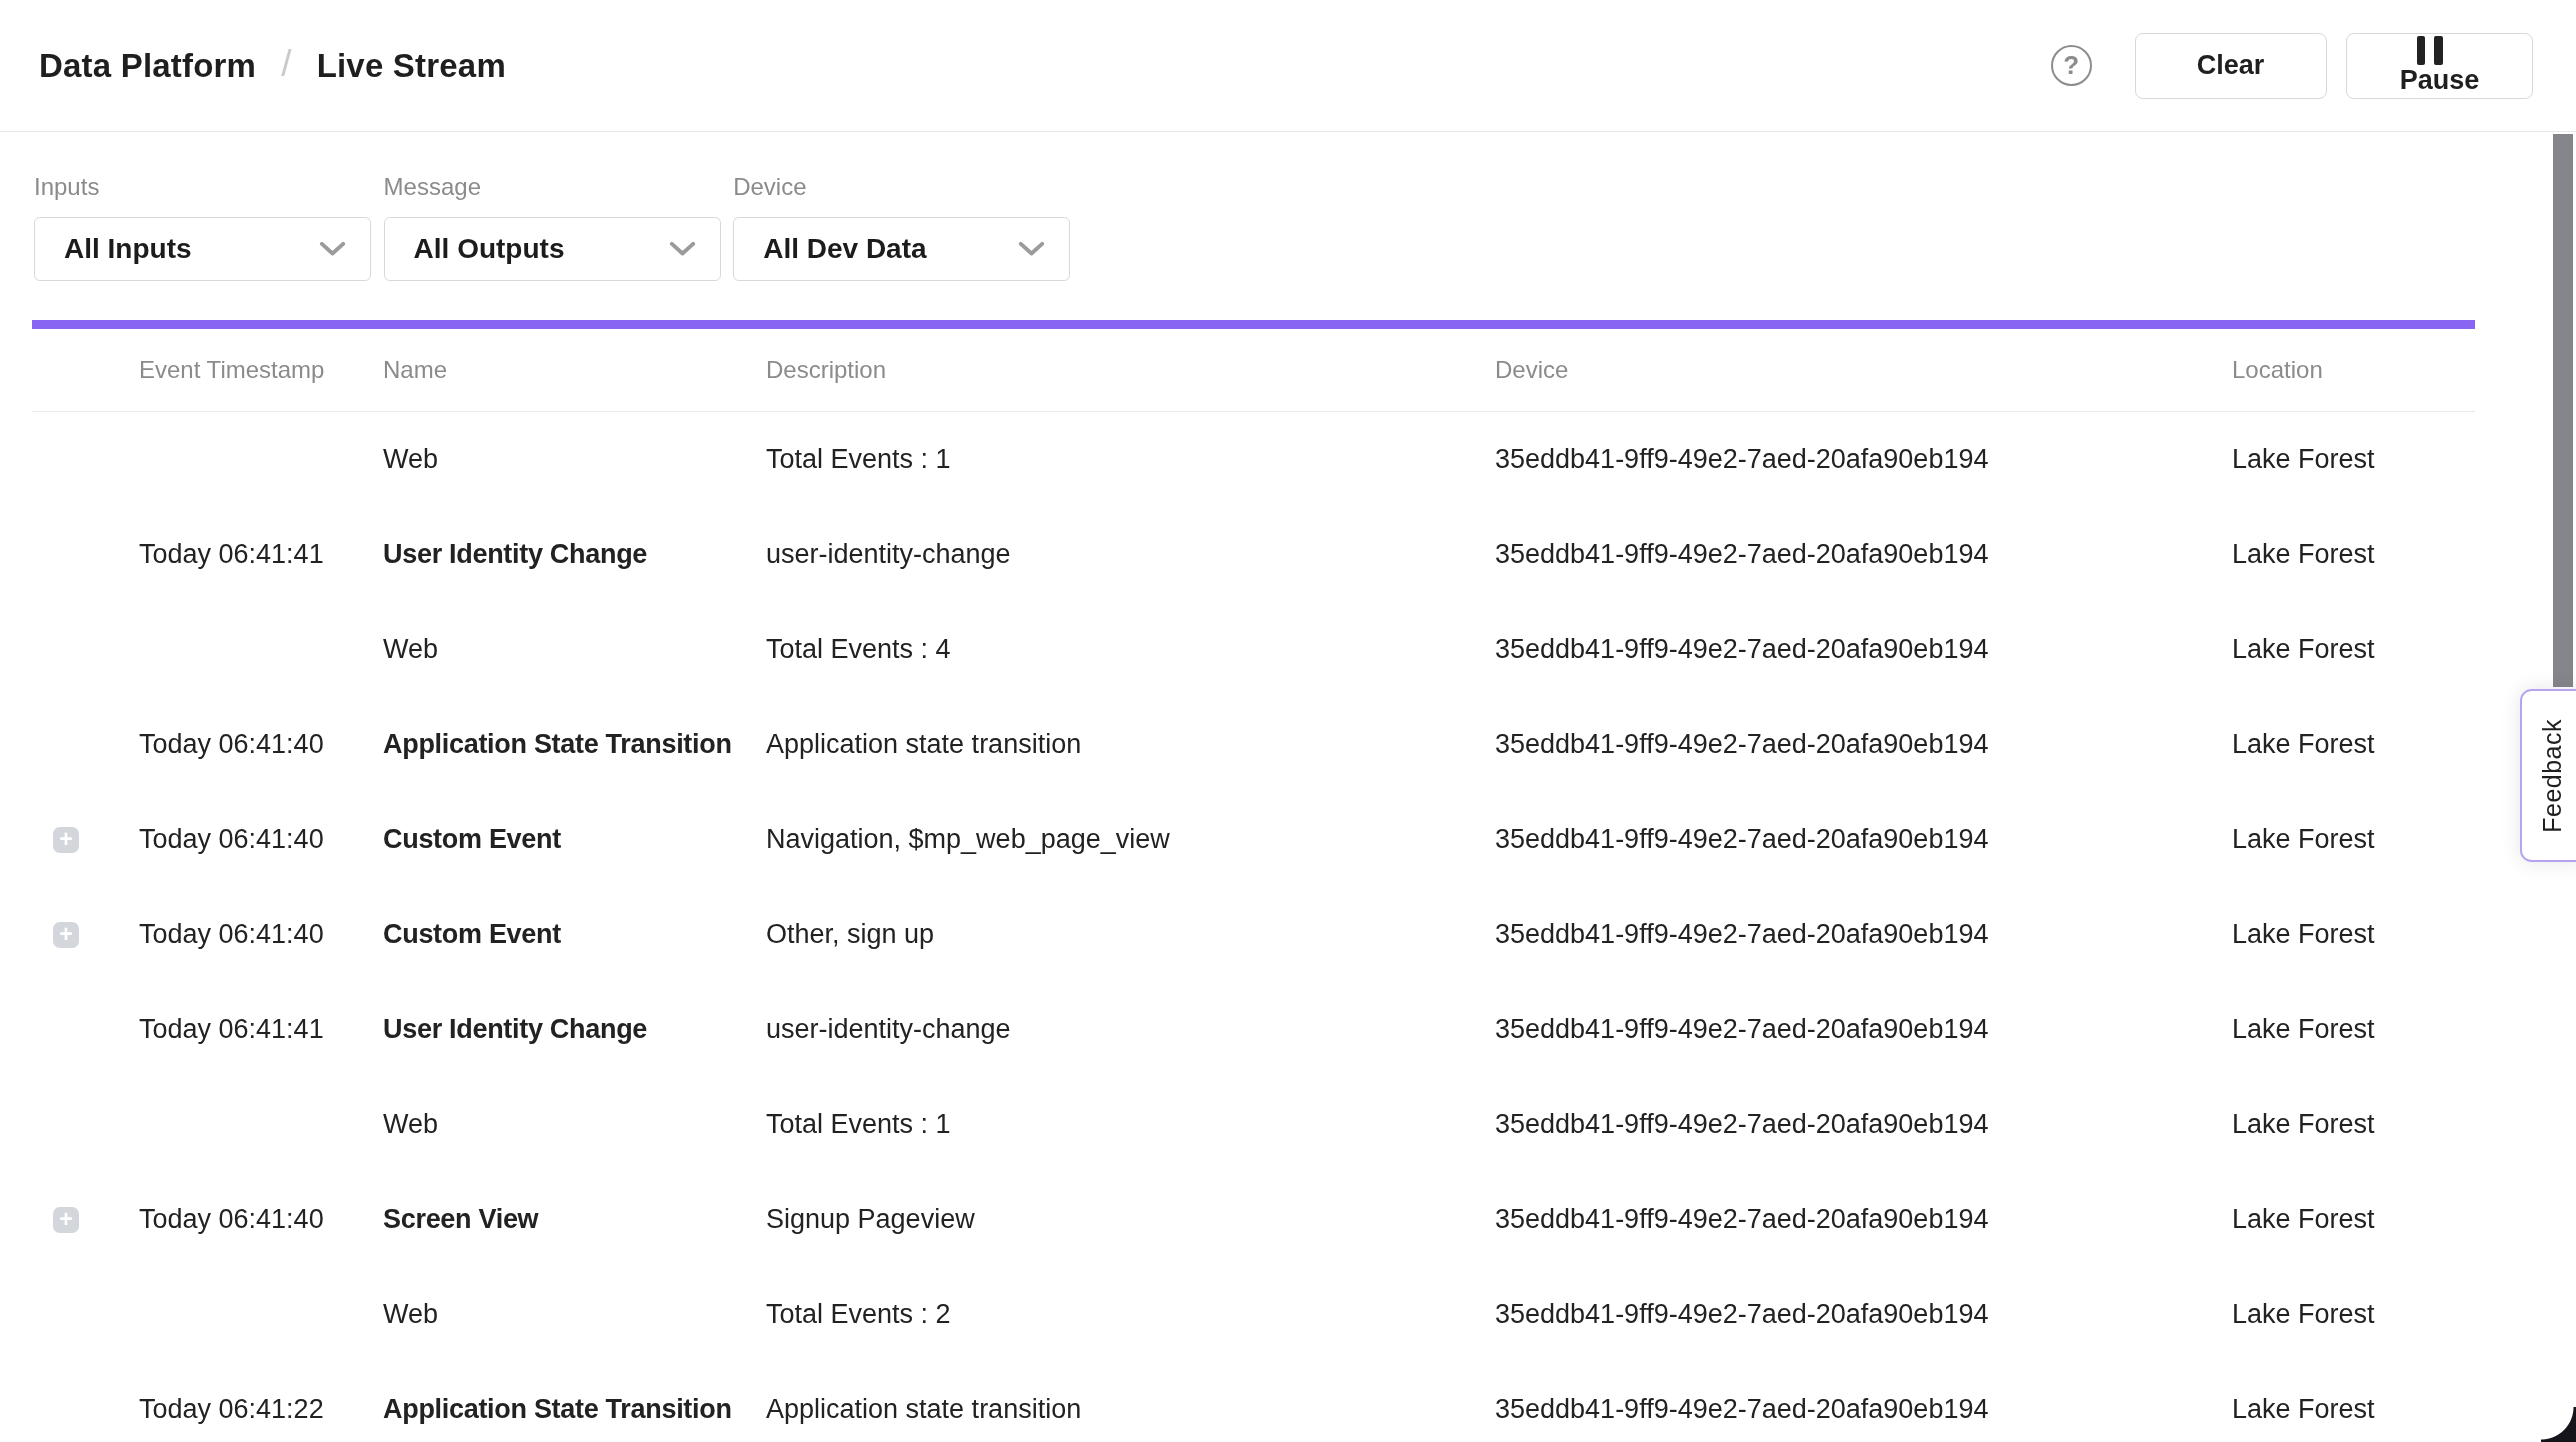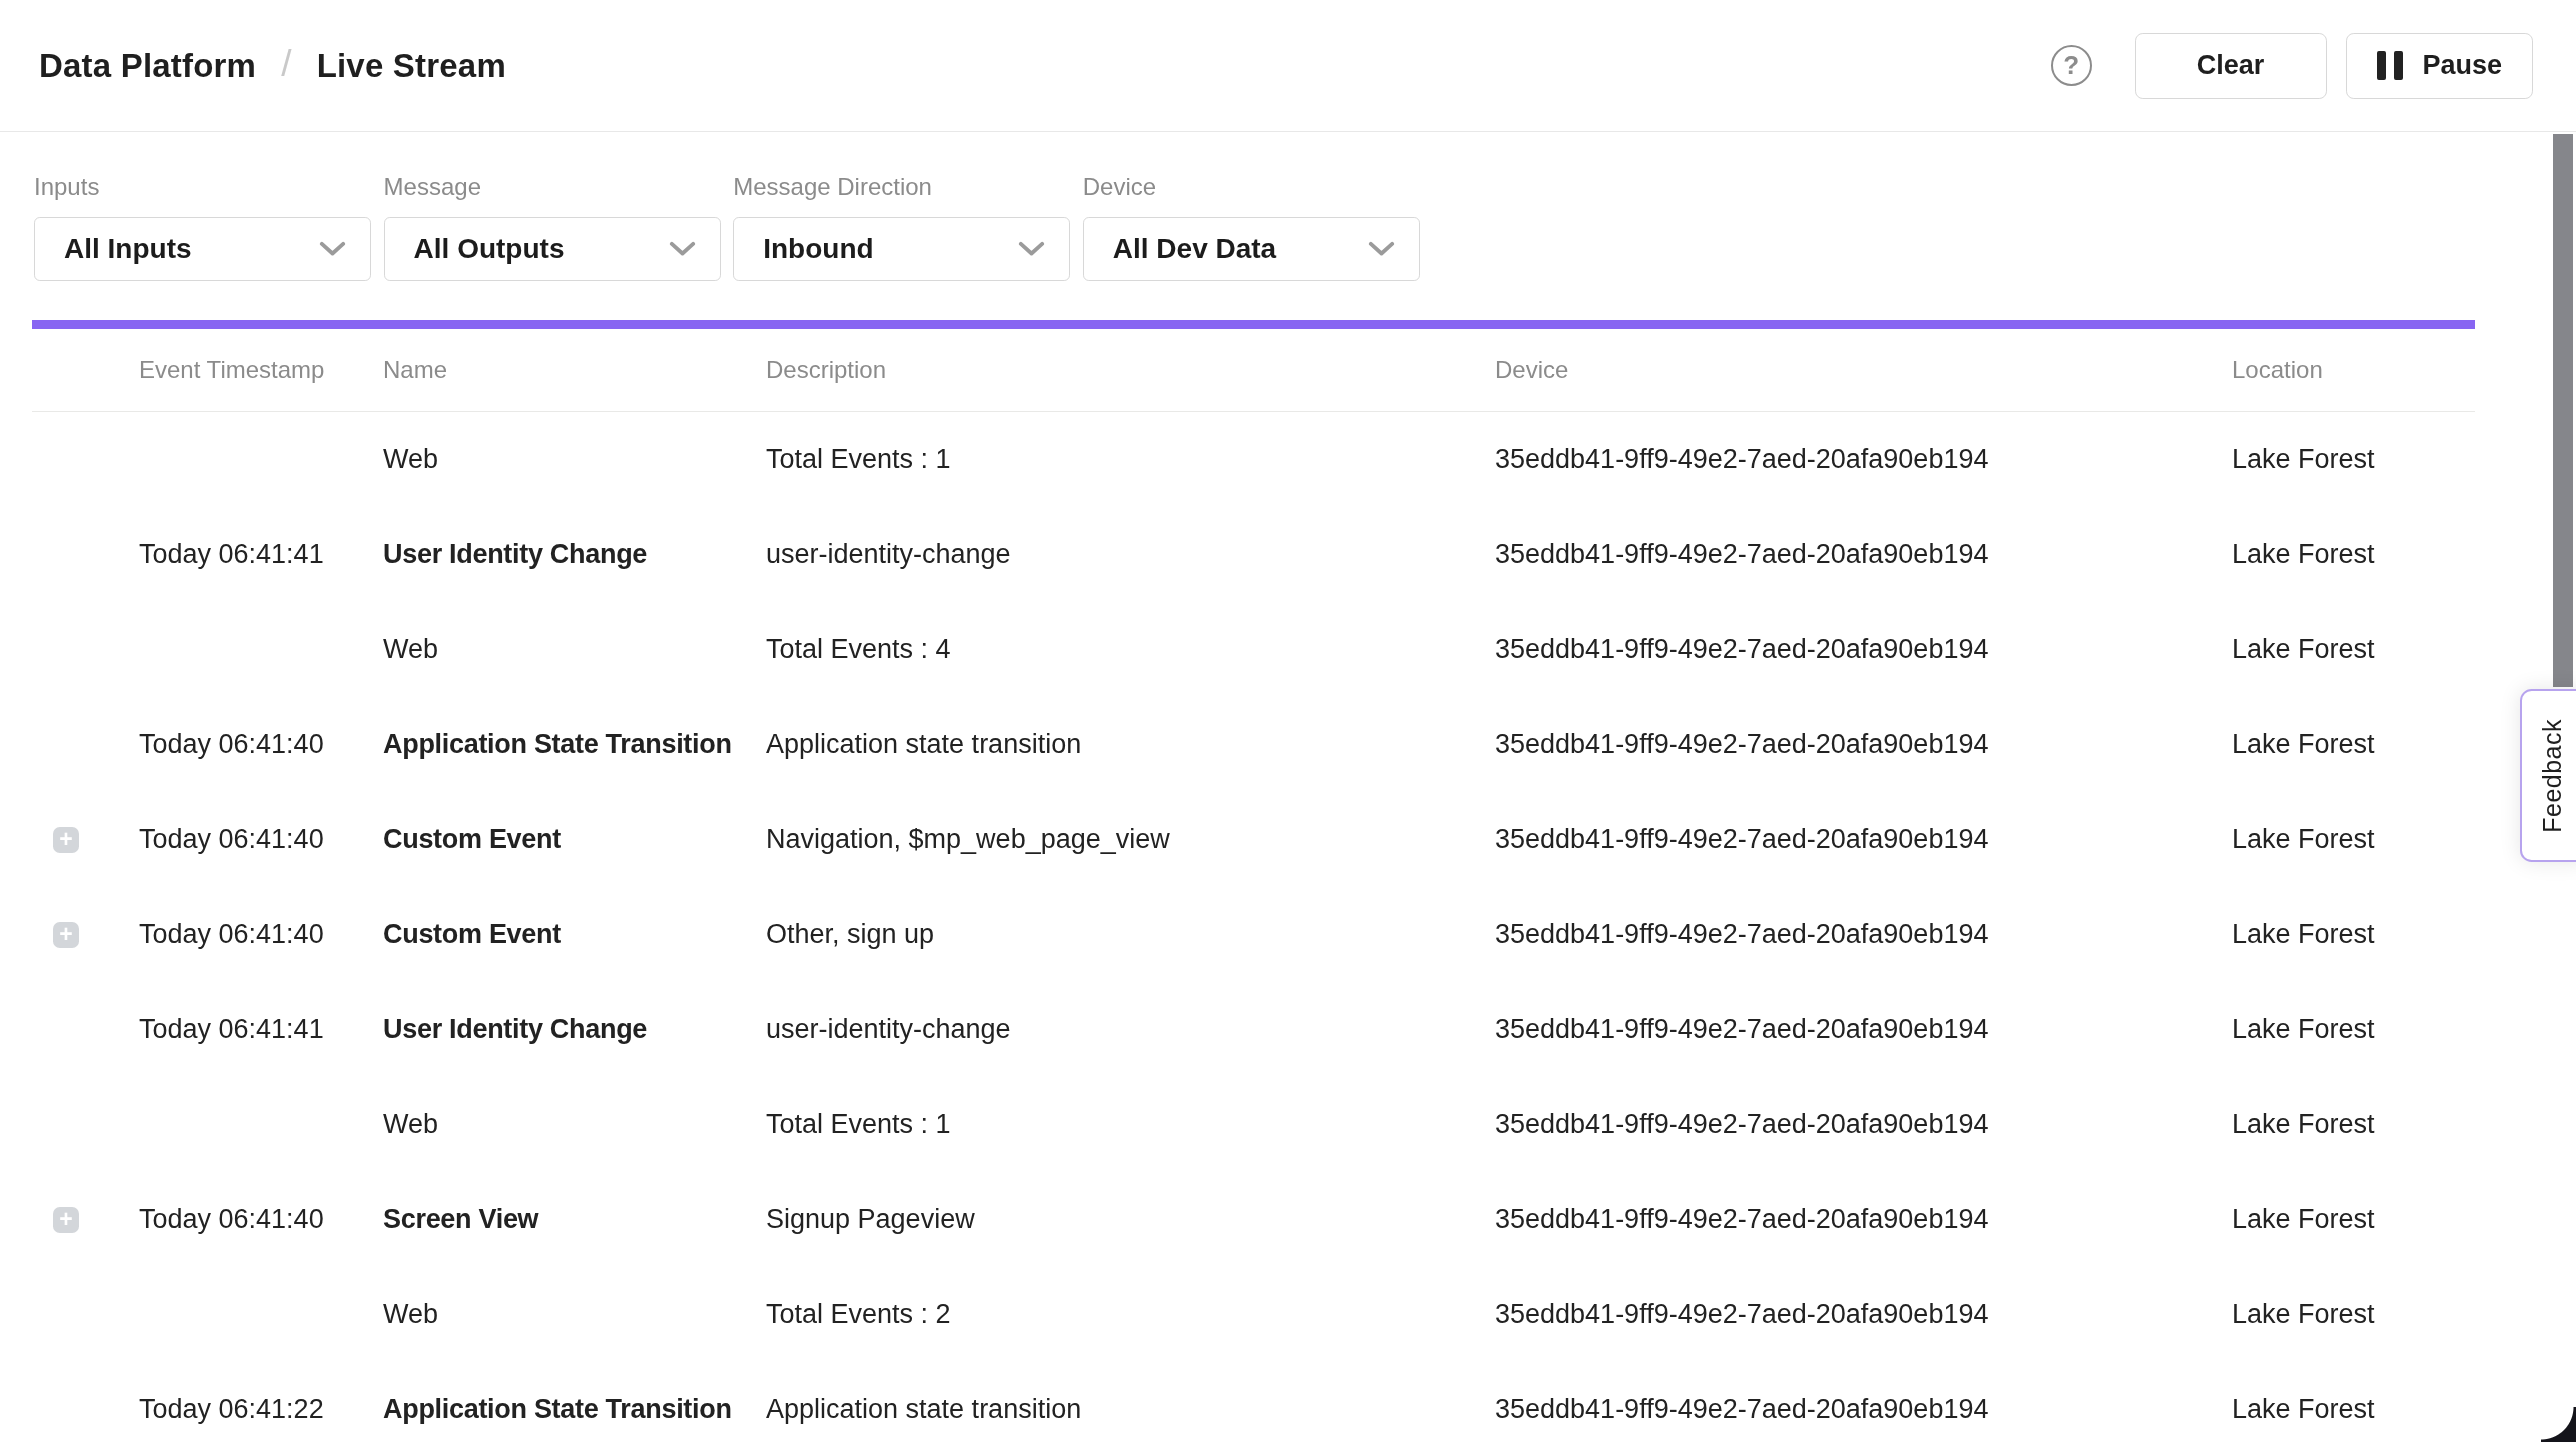--- a/index.html
+++ b/index.html
@@ -14,21 +14,21 @@
   .topbar { height:132px; border-bottom:1.9px solid #e8e8e8; display:flex; align-items:center; padding:0 43px 0 39px; }
   .breadcrumb { display:flex; align-items:center; font-size:33px; font-weight:600; letter-spacing:0.2px; }
   .crumb-sep { color:#c9c9c9; font-weight:300; font-size:37px; margin:0 25px; transform:translateY(-1.9px); }
   .topbar-actions { margin-left:auto; display:flex; align-items:center; }
   .help-icon { width:41px; height:41px; border:2.9px solid #8c8c8c; border-radius:50%; color:#8c8c8c;
     font-size:26px; font-weight:700; display:flex; align-items:center; justify-content:center; margin-right:43px; cursor:pointer; }
   .btn { height:66px; background:#fff; border:1.9px solid #d8d8d8; border-radius:7.8px;
     font-size:27px; font-weight:700; color:#1f1f1f; display:flex; align-items:center; justify-content:center;
     font-family:Liberation Sans, sans-serif; cursor:pointer; }
   .btn-clear { width:192px; margin-right:19.4px; }
-  .btn-pause { width:187px; }
+  .btn-pause { width:187px;flex-direction:column; }
   .pause-icon { display:flex; gap:8.7px; margin-right:19.4px; }
   .pause-icon i { width:8.7px; height:29px; background:#222; border-radius:1.9px; }
 
   
   .filters { display:flex; gap:12.6px; padding:41px 16px 0 34px; }
   .filter-label { font-size:24px; color:#8b8b8b; display:block; margin-bottom:15.5px; }
   .select { width:337px; height:64px; border:1.9px solid #d8d8d8; border-radius:5.8px; background:#fff;
     display:flex; align-items:center; padding:0 23px 0 29px; font-size:28px; font-weight:600; color:#1c1c1c; cursor:pointer;gap:6px; }
   .select svg { margin-left:auto; flex:none; }
 
@@ -89,29 +89,20 @@
   <div class="filter">
     <span class="filter-label">Message</span>
     <div class="select">
       <span>All Outputs</span>
       <svg width="29" height="19.4" viewBox="0 0 30 20">
           <polyline points="4,5 15,15 26,5" fill="none" stroke="#9b9b9b" stroke-width="4" stroke-linecap="round" stroke-linejoin="round"></polyline>
         </svg>
     </div>
   </div>
   <div class="filter">
-    <span class="filter-label">Message Direction</span>
-    <div class="select">
-      <span>Inbound</span>
-      <svg width="29" height="19.4" viewBox="0 0 30 20">
-          <polyline points="4,5 15,15 26,5" fill="none" stroke="#9b9b9b" stroke-width="4" stroke-linecap="round" stroke-linejoin="round"></polyline>
-        </svg>
-    </div>
-  </div>
-  <div class="filter">
     <span class="filter-label">Device</span>
     <div class="select">
       <span>All Dev Data</span>
       <svg width="29" height="19.4" viewBox="0 0 30 20">
           <polyline points="4,5 15,15 26,5" fill="none" stroke="#9b9b9b" stroke-width="4" stroke-linecap="round" stroke-linejoin="round"></polyline>
         </svg>
     </div>
   </div>
 </section>
 

